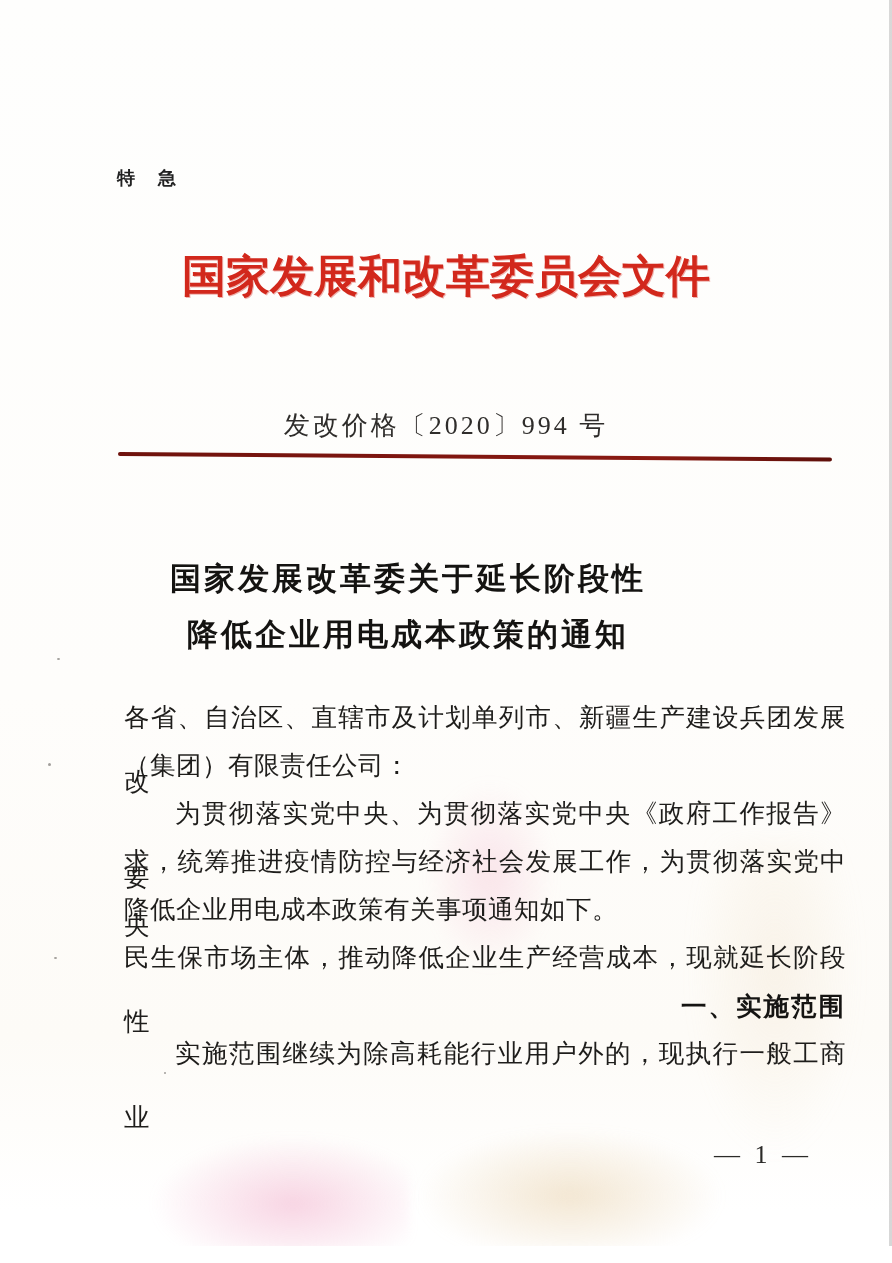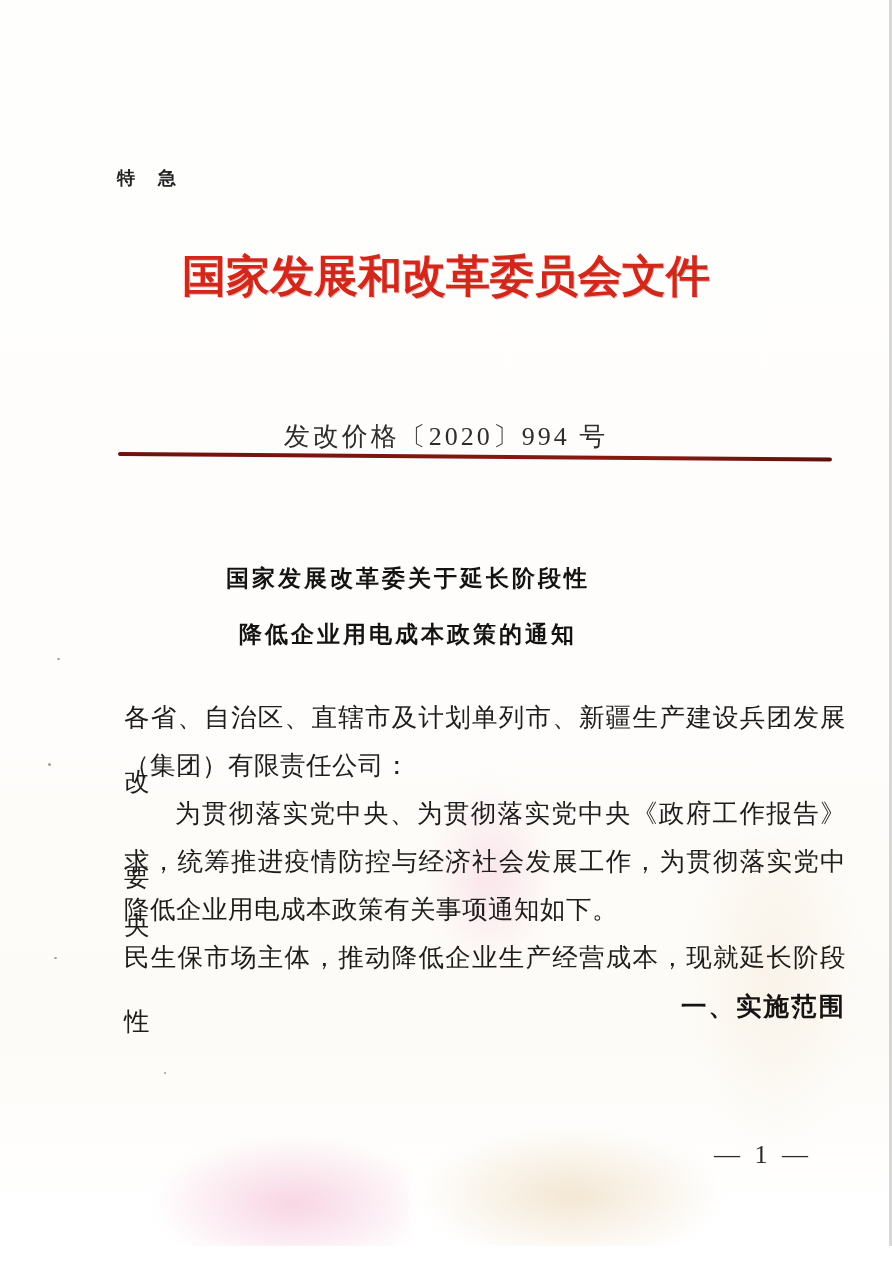--- a/index.html
+++ b/index.html
@@ -66,32 +66,32 @@
     color:var(--header-red);
     font-weight:bold;
     font-size:44px;line-height:86px;
     letter-spacing:0px;
     white-space:nowrap;
     text-shadow:1px 1px 0 rgba(210,40,28,.35);
   }
   .doc-number{
     position:absolute;left:0;top:408px;width:892px;
     text-align:center;color:#2f2d2b;
-    font-size:26px;letter-spacing:3px;margin-top:11px;
+    font-size:26px;letter-spacing:3px;
   }
   .red-rule{
     position:absolute;left:118px;top:452px;width:714px;height:3.5px;
     background:linear-gradient(90deg,#6f130d,var(--rule-red) 40%,#8a1a12 75%,#5f0f0a);
     transform:rotate(0.45deg);transform-origin:left center;
     border-radius:2px;
   }
   .notice-title{
     position:absolute;left:0;top:551px;width:816px;
     text-align:center;color:#141311;
-    font-weight:bold;font-size:23px;line-height:56px;letter-spacing:3px;
+    font-weight:bold;font-size:31px;line-height:56px;letter-spacing:3px;
   }
   .body-text{
     position:absolute;left:112px;top:686px;width:722px;
     color:var(--text-ink);
     font-size:25.5px;line-height:64px;
     letter-spacing:.5px;
     margin-left:12px;
   }
   .line{height:48px;white-space:nowrap;}
   .line.justify{
@@ -140,17 +140,18 @@
   </div>
 
   <div class="body-text">
     <div class="line justify">各省、自治区、直辖市及计划单列市、新疆生产建设兵团发展改</div>
     <div class="line">（集团）有限责任公司：</div>
     <div class="line justify indent">为贯彻落实党中央、为贯彻落实党中央《政府工作报告》要</div>
     <div class="line justify">求，统筹推进疫情防控与经济社会发展工作，为贯彻落实党中央</div>
     <div class="line">降低企业用电成本政策有关事项通知如下。</div>
     <div class="line justify">民生保市场主体，推动降低企业生产经营成本，现就延长阶段性</div>
     <div class="line heading indent">一、实施范围</div>
+    <div class="line justify indent">实施范围继续为除高耗能行业用户外的，现执行一般工商业</div>
   </div>
 
   <div class="page-number">— 1 —</div>
 
 </div>
 
 </body></html>

